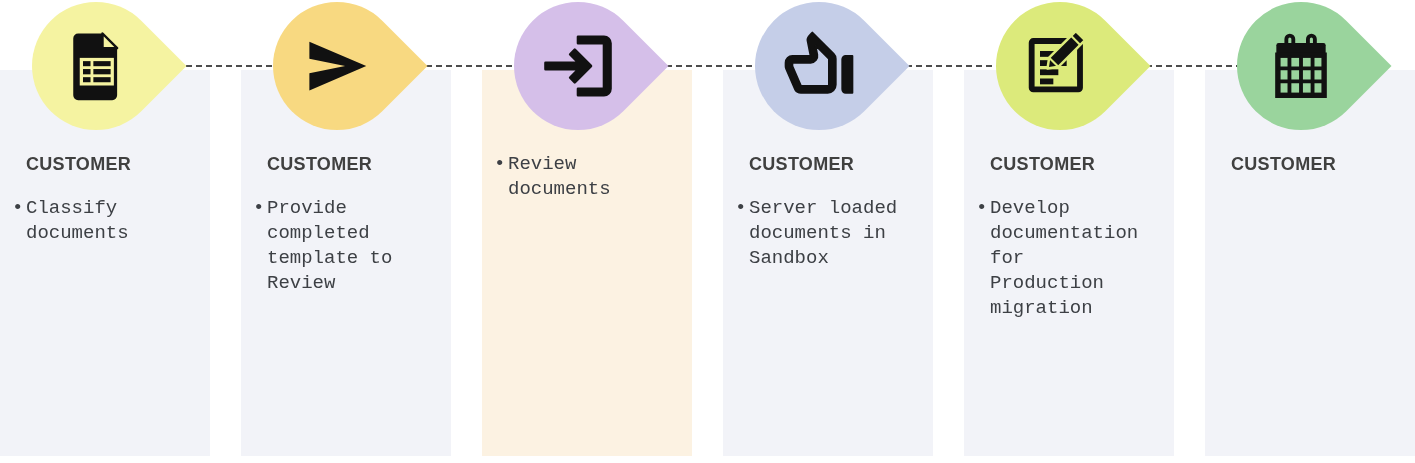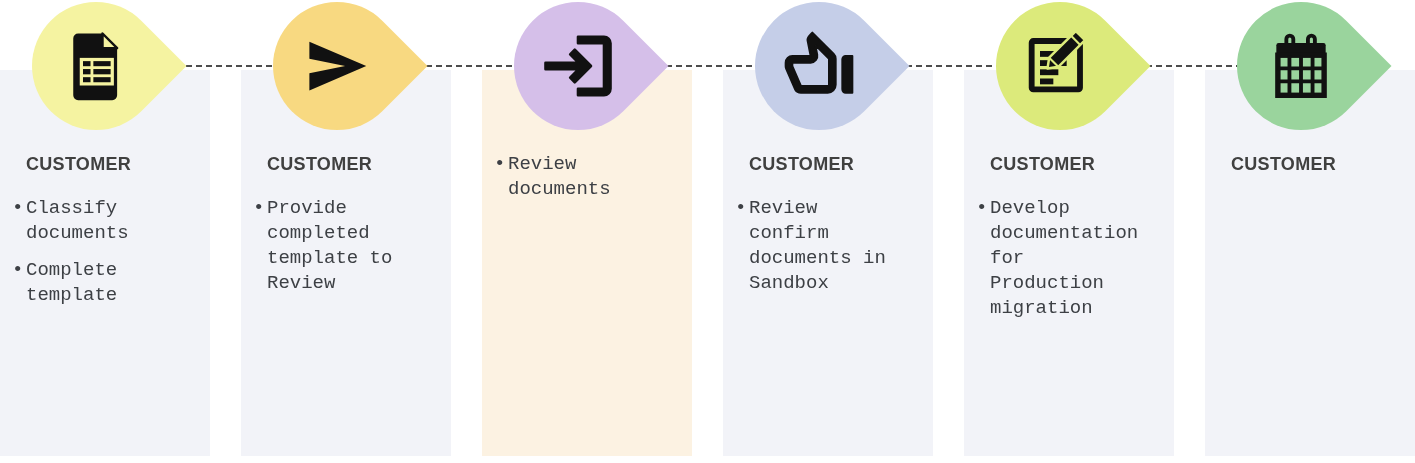--- a/index.html
+++ b/index.html
@@ -61,21 +61,20 @@
 <div class="flow">
   <div class="connector"></div>
 
   <div class="columns">
 
     <div class="column" style="--pin: #F5F3A1; --panel: #F2F3F8;">
       <div class="panel">
         <h2>CUSTOMER</h2>
         <ul>
           <li>Classify documents</li>
-          <li>Complete template</li>
         </ul>
       </div>
       <div class="pin">
         <div class="pin-inner">
           <svg width="78" height="78" viewBox="0 0 96 96">
             <path d="M26,8 H56 V26 H74 V84 a6,6 0 0 1 -6,6 H26 a6,6 0 0 1 -6,-6 V14 a6,6 0 0 1 6,-6 z" fill="#111"></path>
             <path d="M56,8 L74,26 H56 Z" fill="var(--pin)" stroke="#111" stroke-width="3" stroke-linejoin="round"></path>
             <rect x="30" y="40" width="38" height="30" fill="none" stroke="var(--pin)" stroke-width="4"></rect>
             <line x1="43" y1="40" x2="43" y2="70" stroke="var(--pin)" stroke-width="3.5"></line>
             <line x1="30" y1="50" x2="68" y2="50" stroke="var(--pin)" stroke-width="3.5"></line>
@@ -116,21 +115,21 @@
             </g>
           </svg>
         </div>
       </div>
     </div>
 
     <div class="column" style="--pin: #C5CEE8; --panel: #F2F3F8;">
       <div class="panel">
         <h2>CUSTOMER</h2>
         <ul>
-          <li>Review confirm documents in Sandbox</li>
+          <li>Server loaded documents in Sandbox</li>
         </ul>
       </div>
       <div class="pin">
         <div class="pin-inner">
           <svg width="80" height="80" viewBox="0 0 96 96">
             <g transform="scale(4)">
               <path transform="translate(24,0) scale(-1,1)" fill="#111" stroke="#111" stroke-width="0.6" stroke-linejoin="round" d="M13.11 5.72l-.57 2.89c-.12.59.04 1.2.42 1.66.38.46.94.73 1.54.73H20v1.08L17.43 18H9.34c-.18 0-.34-.16-.34-.34V9.82l4.11-4.1M14 2 7.59 8.41C7.21 8.79 7 9.3 7 9.83v7.83C7 18.95 8.05 20 9.34 20h8.1c.71 0 1.36-.37 1.72-.97l2.67-6.15c.11-.25.17-.52.17-.8V11c0-1.1-.9-2-2-2h-5.5l.92-4.65c.05-.22.02-.46-.08-.66-.23-.45-.52-.86-.88-1.22L14 2zM4 9H2v11h2c.55 0 1-.45 1-1v-9c0-.55-.45-1-1-1z"></path>
             </g>
           </svg>
         </div>

